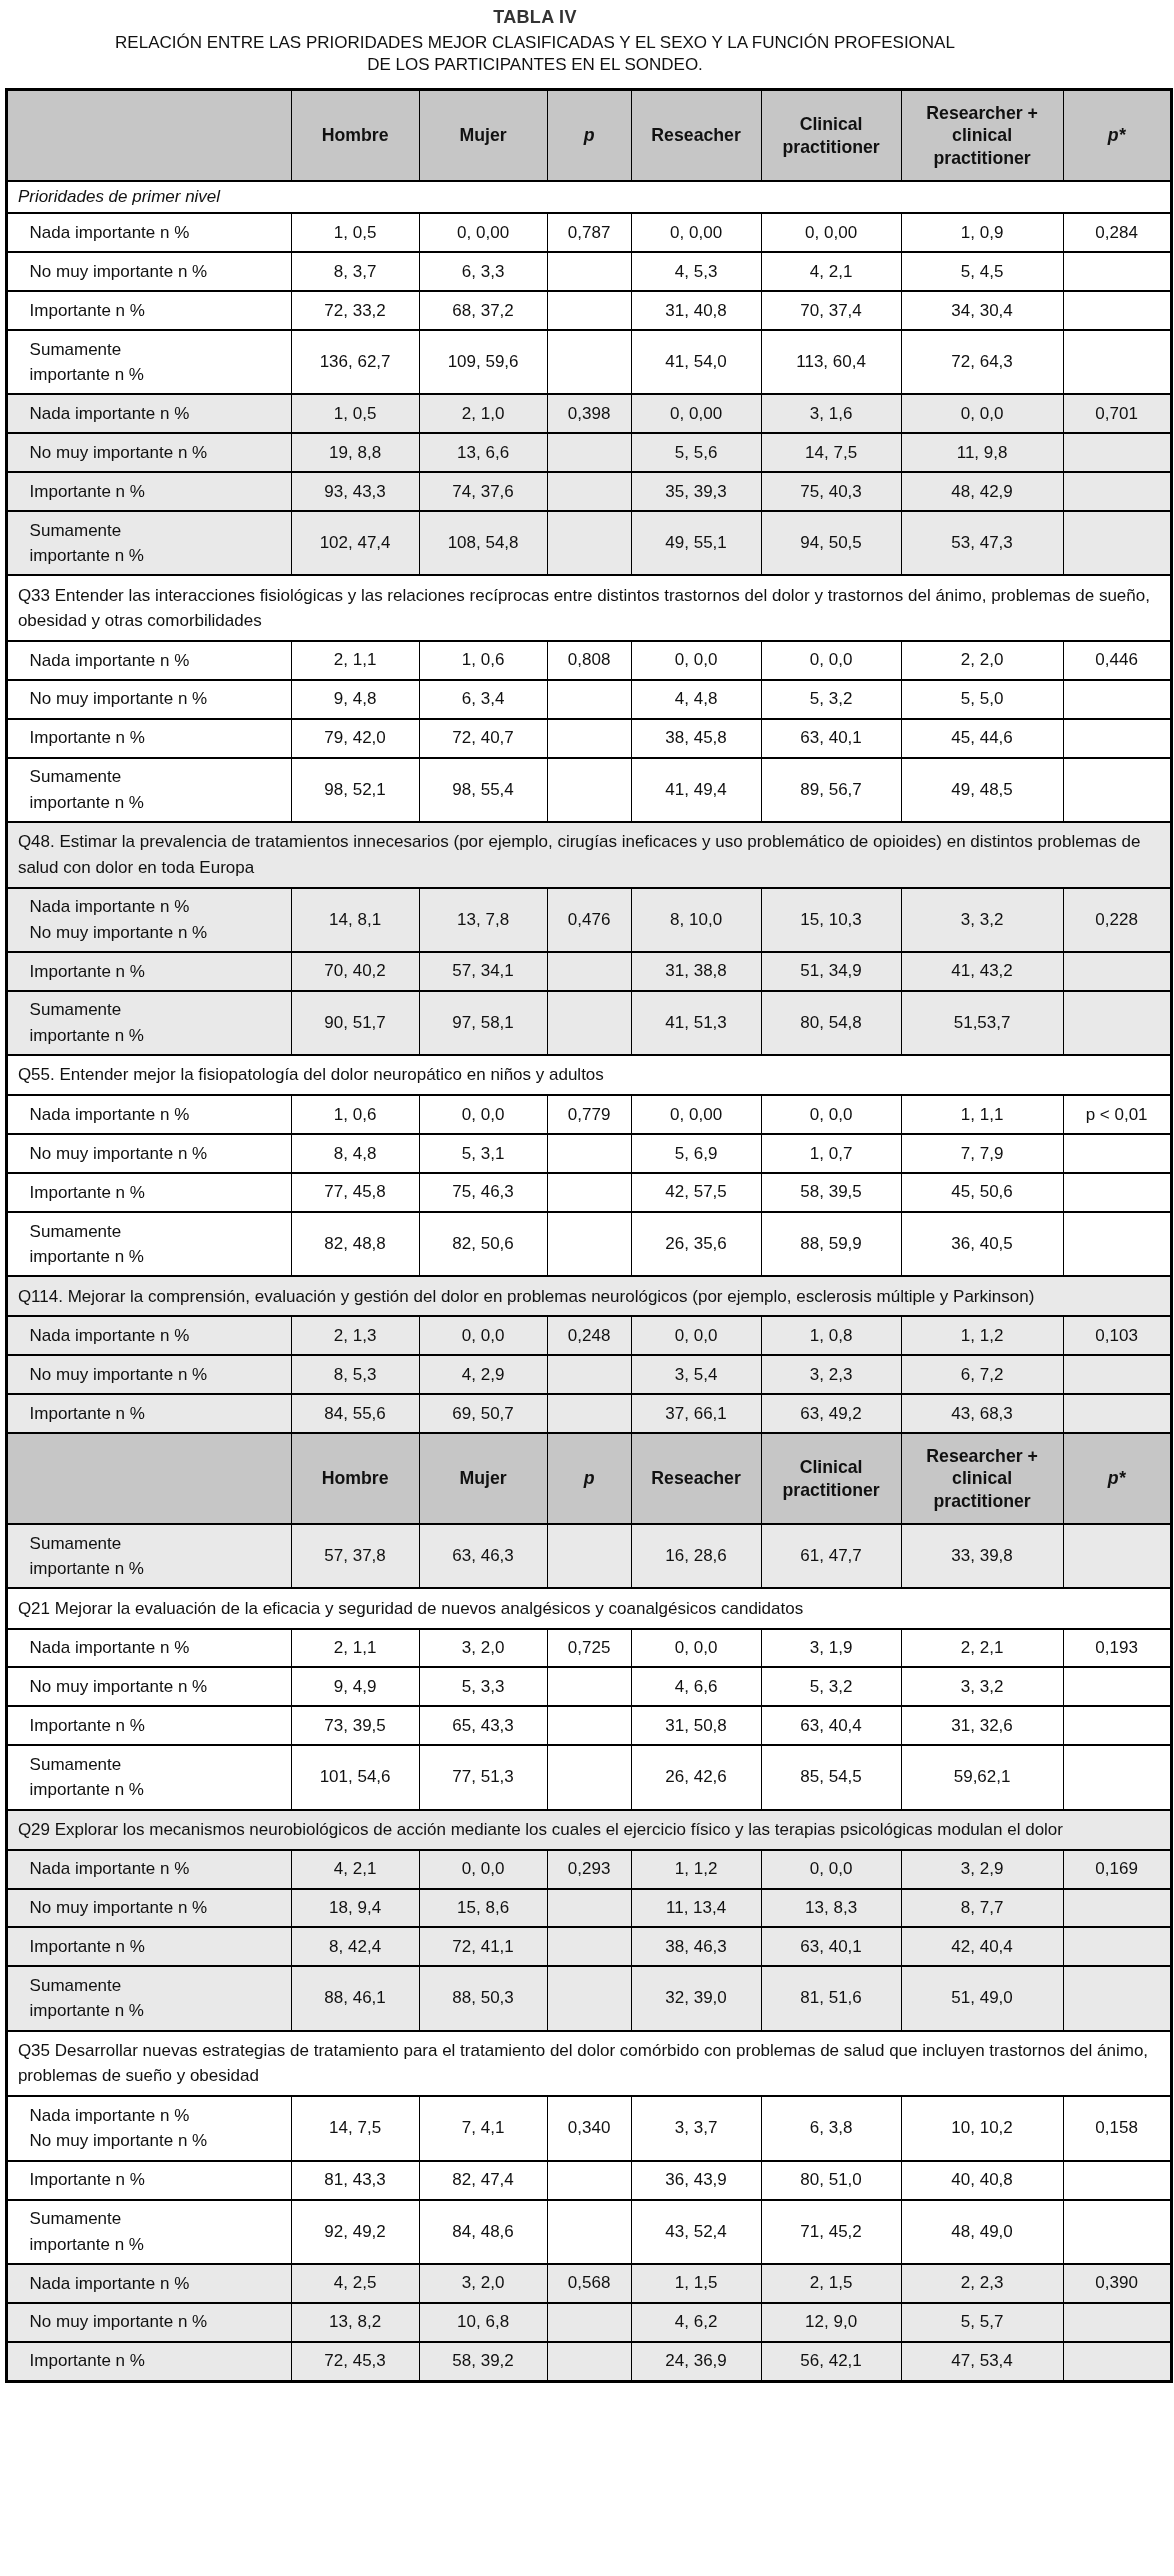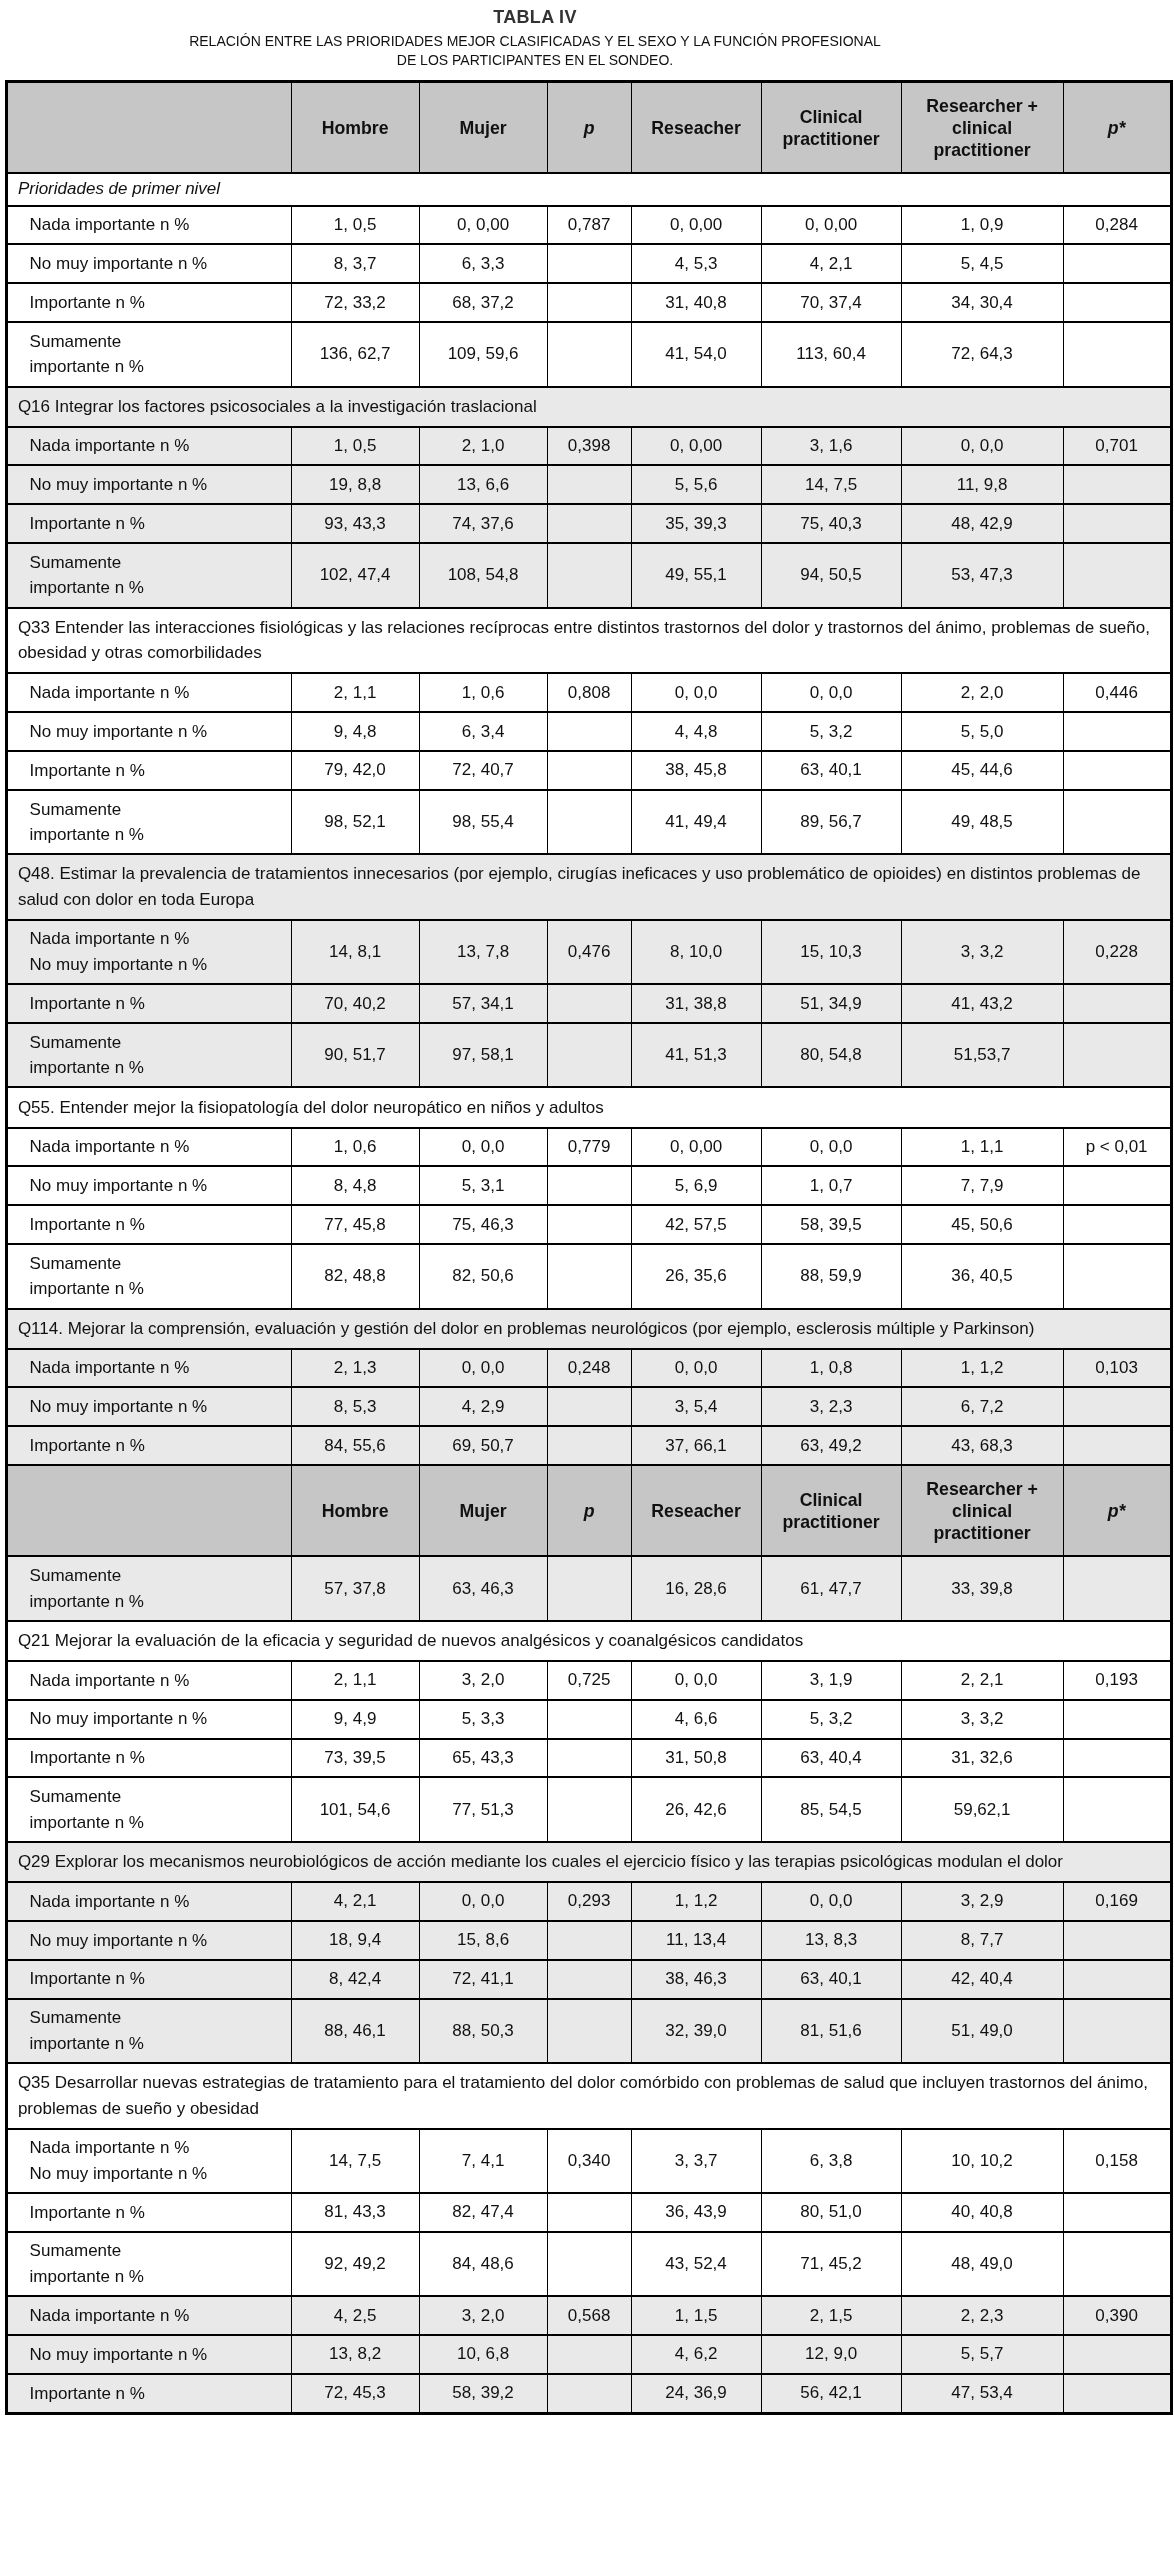--- a/index.html
+++ b/index.html
@@ -1,19 +1,19 @@
 <!DOCTYPE html>
 <html style="font-size:9px"><head>
 <meta charset="utf-8">
 <style>
   html,body{margin:0;padding:0;background:#ffffff;}
   body{width:1175px;font-family:"Liberation Sans","DejaVu Sans",sans-serif;color:#111;}
   .page{width:1070px;}
   .title{text-align:center;font-weight:bold;font-size:18px;color:#333;padding-top:6.8px;letter-spacing:0.3px;}
-  .subtitle{text-align:center;font-size:14px;line-height:1.3;margin-top:4.6px;white-space:pre-line;color:#111;}
+  .subtitle{text-align:center;font-size:17px;line-height:1.3;margin-top:4.6px;white-space:pre-line;color:#111;}
   table{border-collapse:collapse;table-layout:fixed;width:1166px;margin:11.4px 4.6px 0 4.6px;border:3.4px solid #000;}
   td,th{vertical-align:middle;border-left:1.1px solid #000;border-right:1.1px solid #000;
         border-top:2.3px solid #000;border-bottom:2.3px solid #000;font-size:17px;overflow:hidden;}
   th{background:#c6c6c6;font-weight:bold;text-align:center;padding:11.4px 3.4px;font-size:17.7px;line-height:1.25;}
   th.col-italic{font-style:italic;}
   .divider-row td{font-style:italic;padding:5.1px 5.7px 5.1px 10.3px;}
   .question-row td{padding:6.3px 9px 6.3px 10.3px;line-height:1.5;}
   .data-row td{padding:5.7px 3.4px;}
   td.label-cell{text-align:left;padding-left:22px;padding-right:4.6px;white-space:pre-line;line-height:1.5;}
   td.value-cell{text-align:center;}
@@ -86,23 +86,20 @@
           <td class="label-cell">Sumamente
 importante n %</td>
           <td class="value-cell">136, 62,7</td>
           <td class="value-cell">109, 59,6</td>
           <td class="value-cell"></td>
           <td class="value-cell">41, 54,0</td>
           <td class="value-cell">113, 60,4</td>
           <td class="value-cell">72, 64,3</td>
           <td class="value-cell"></td>
         </tr>
-        <tr class="question-row shaded">
-          <td colspan="8">Q16 Integrar los factores psicosociales a la investigación traslacional</td>
-        </tr>
         <tr class="data-row shaded">
           <td class="label-cell">Nada importante n %</td>
           <td class="value-cell">1, 0,5</td>
           <td class="value-cell">2, 1,0</td>
           <td class="value-cell">0,398</td>
           <td class="value-cell">0, 0,00</td>
           <td class="value-cell">3, 1,6</td>
           <td class="value-cell">0, 0,0</td>
           <td class="value-cell">0,701</td>
         </tr>

